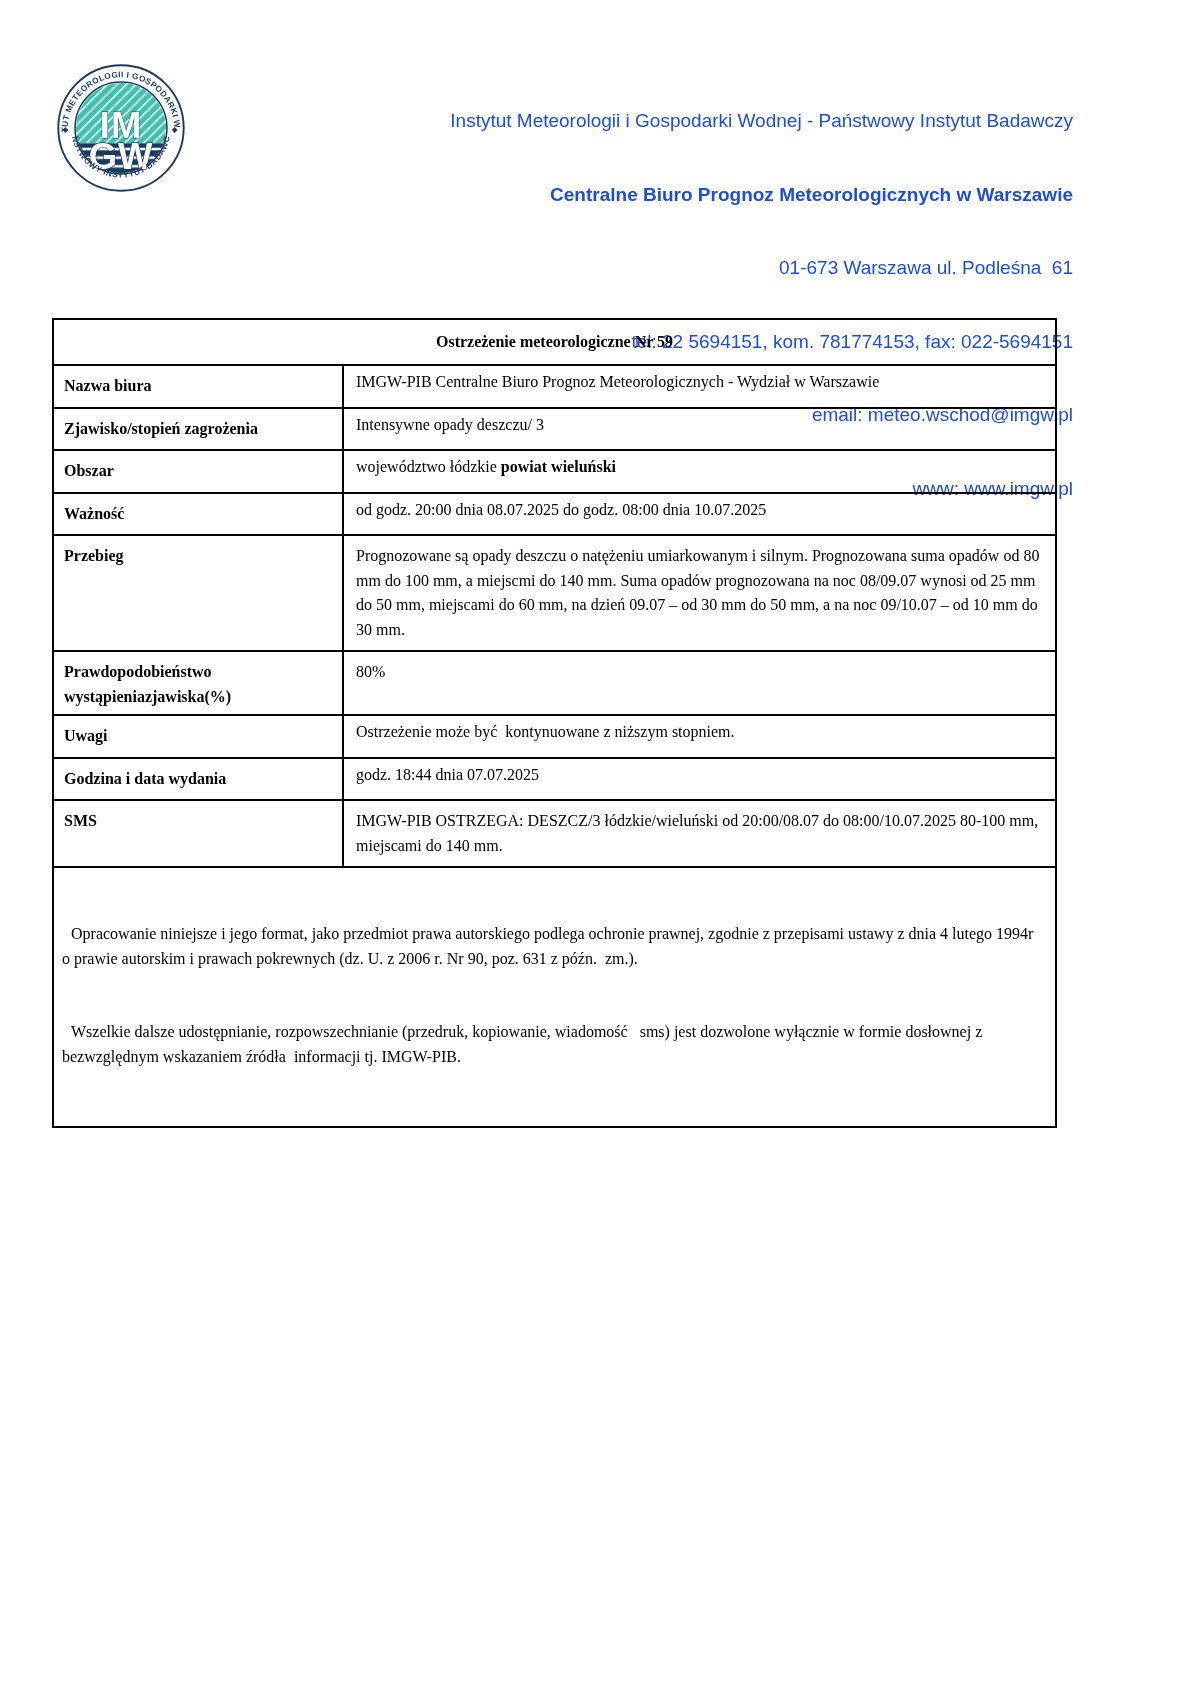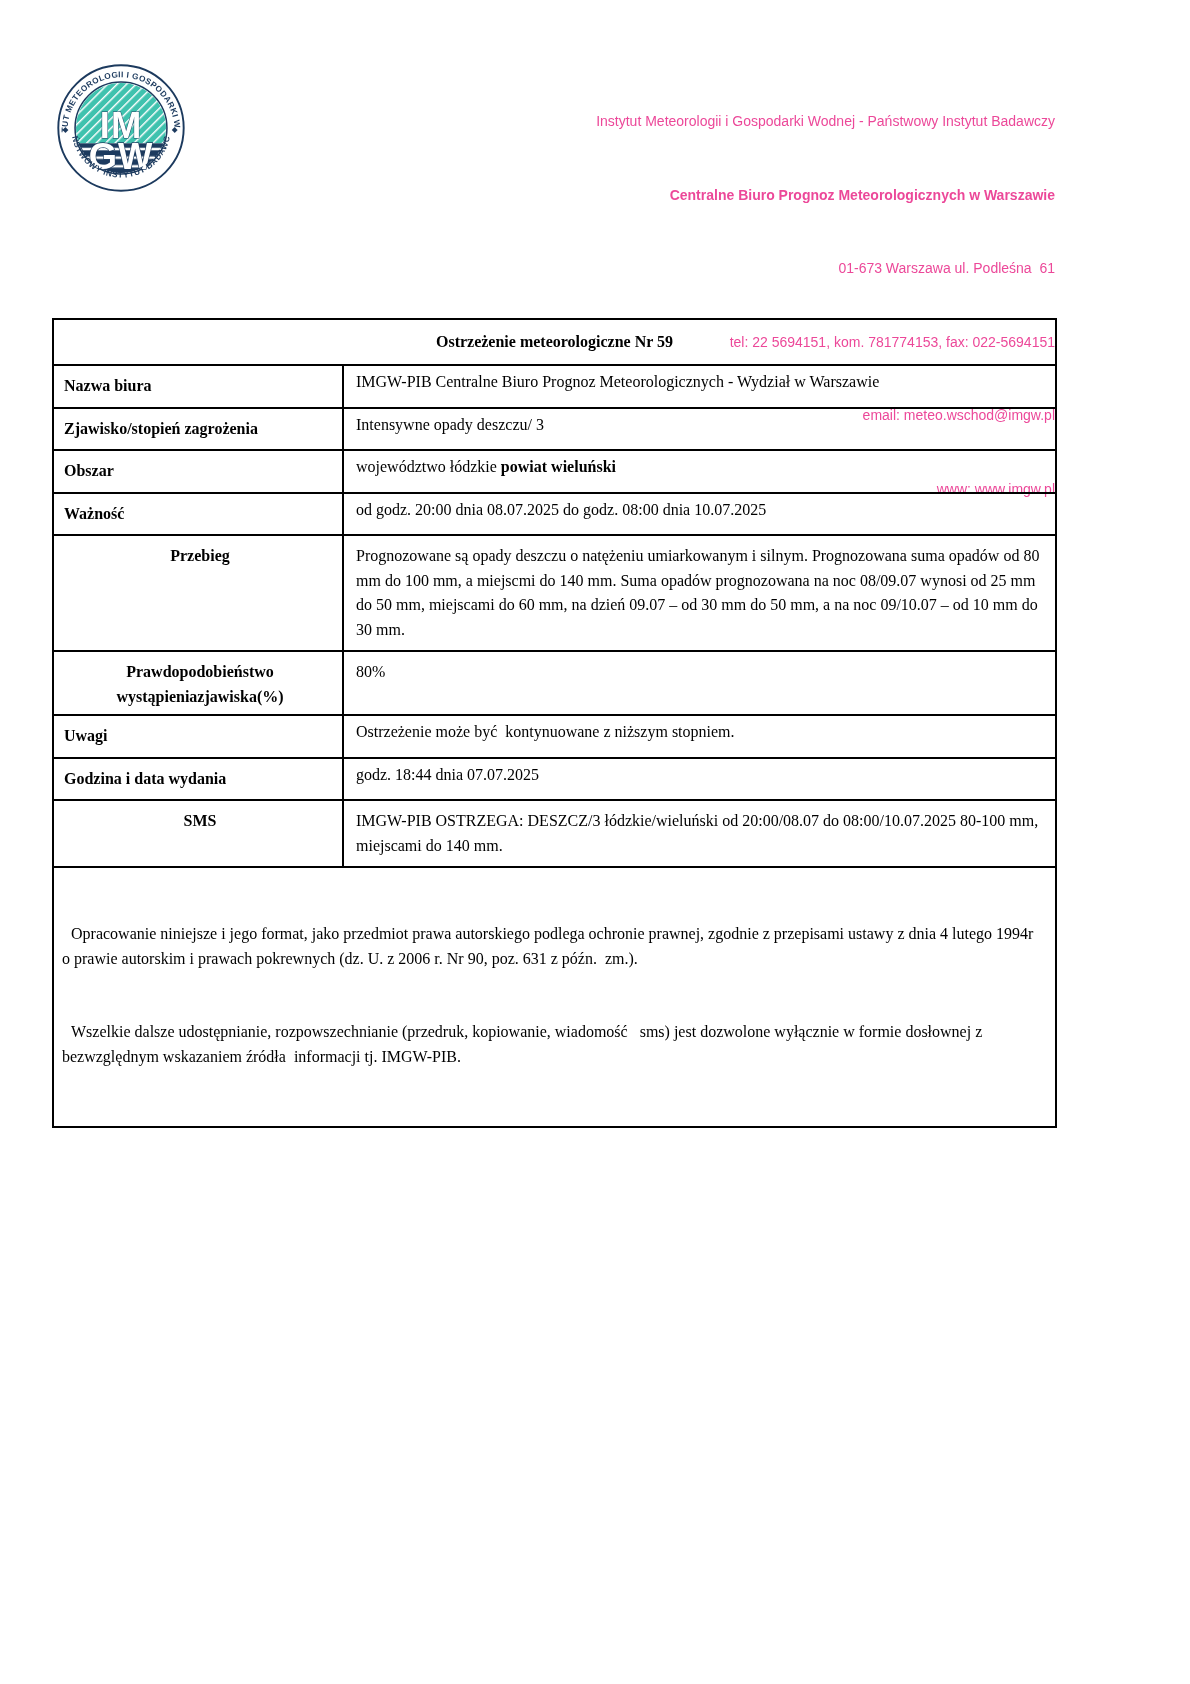--- a/index.html
+++ b/index.html
@@ -14,26 +14,26 @@
 
   
   .logo-wrap {
     position: absolute;
     left: 54px; top: 58px;
     width: 134px; height: 140px;
   }
   .header-text {
     position: absolute;
     top: 60px;
-    right: 135px;
+    right: 117px;
     text-align: right;
     font-family: "Liberation Sans", sans-serif;
-    font-size: 14px;
+    font-size: 19px;
     line-height: 24.5px;
-    color: #ec4899;
+    color: #1d4ed8;
     white-space: pre-wrap;
   }
   .header-text .bold { font-weight: bold; }
 
   
   table.warning {
     position: absolute;
     left: 52px; top: 318px;
     width: 1005px;
     border-collapse: collapse;
@@ -56,21 +56,21 @@
     color: #000000;
   }
   td.lbl { font-weight: bold; padding: 4px 6px 4px 10px; }
   td.val { padding: 4px 10px 12px 12px; }
   tr.h38 td { height: 38px; margin-left: 12px; }
   tr.h64 td { height: 64px; }
   tr.h33 td { height: 33px; }
   tr.h35 td { height: 28px; }
   tr.h60 td { height: 60px; }
   tr.vtop td { vertical-align: top; }
-  tr.vtop td.lbl { padding-top: 8px; text-align: center; }
+  tr.vtop td.lbl { padding-top: 8px; }
   tr.vtop td.val { padding-top: 8px; padding-bottom: 8px; }
   td.footer-cell {
     padding: 5px 10px 8px 8px;
     line-height: 25px;
     vertical-align: top;
   }
   td.footer-cell .para { text-indent: 9px; white-space: pre-wrap; }
 </style>
 </head>
 <body>

